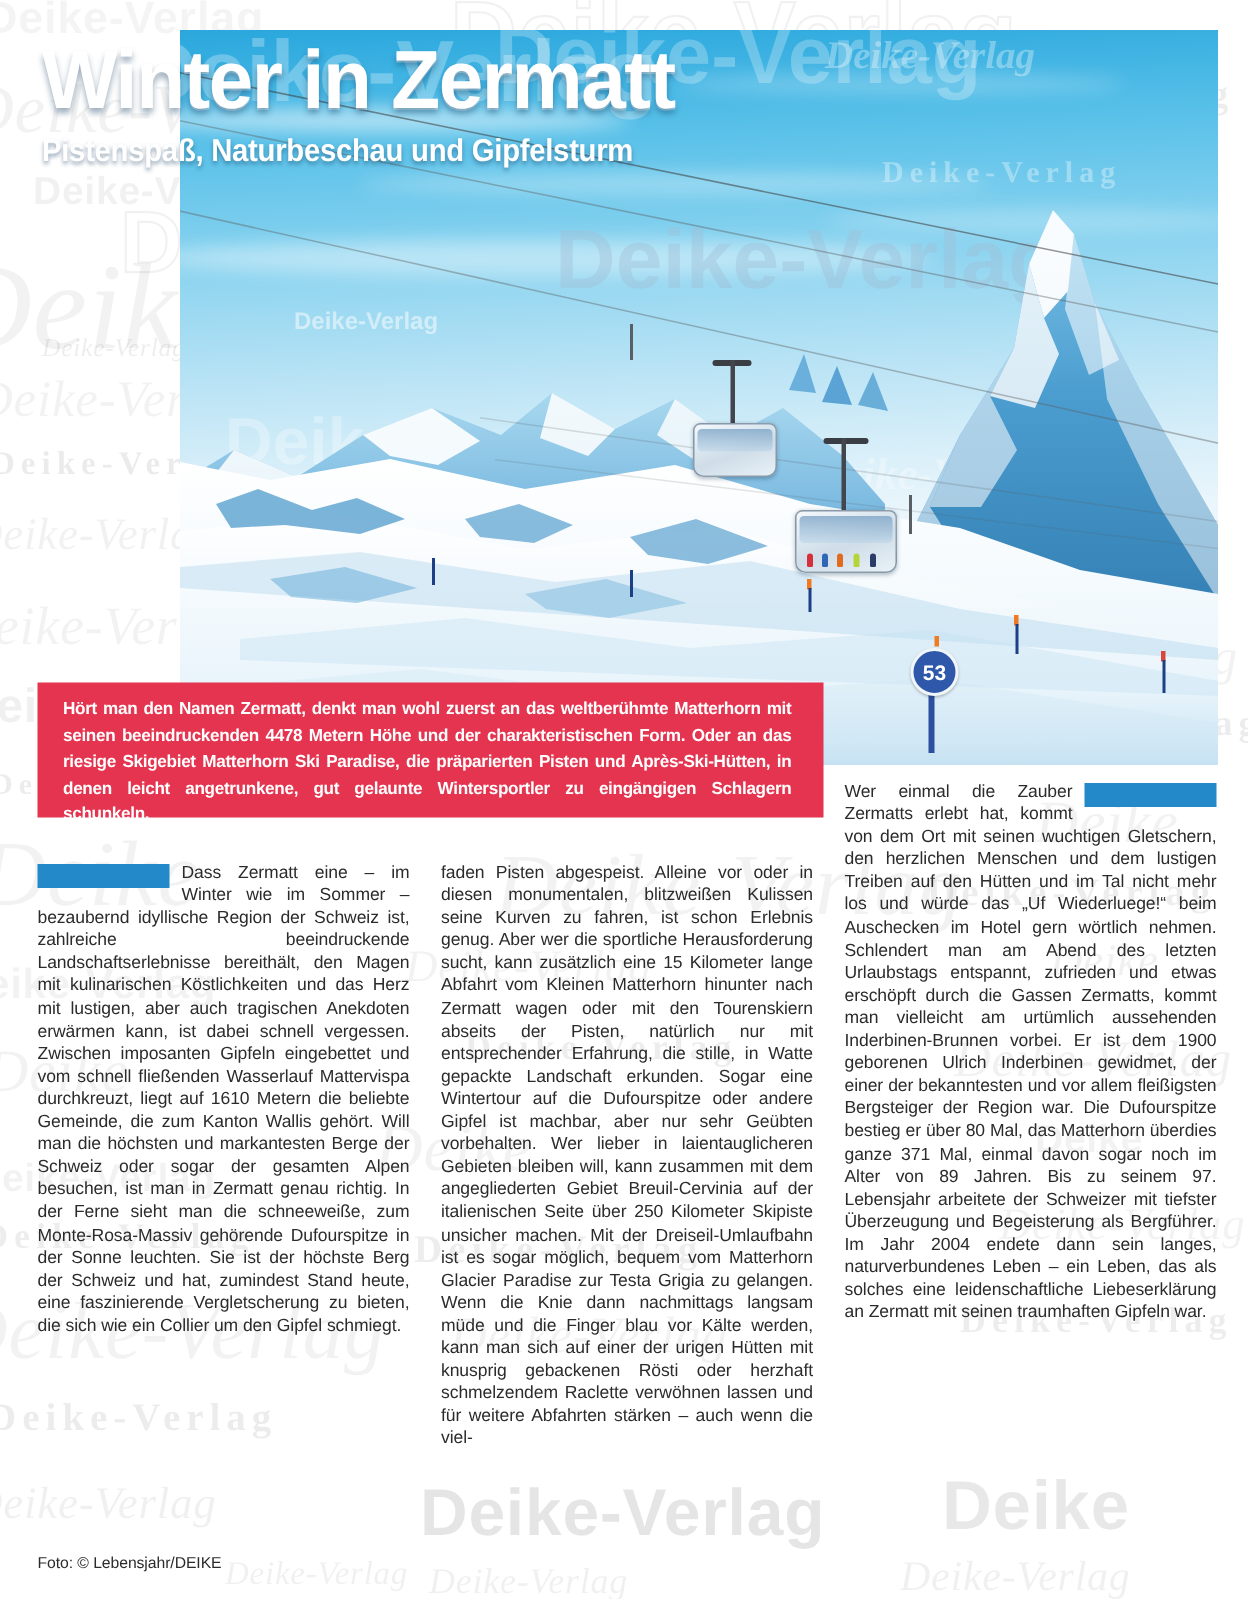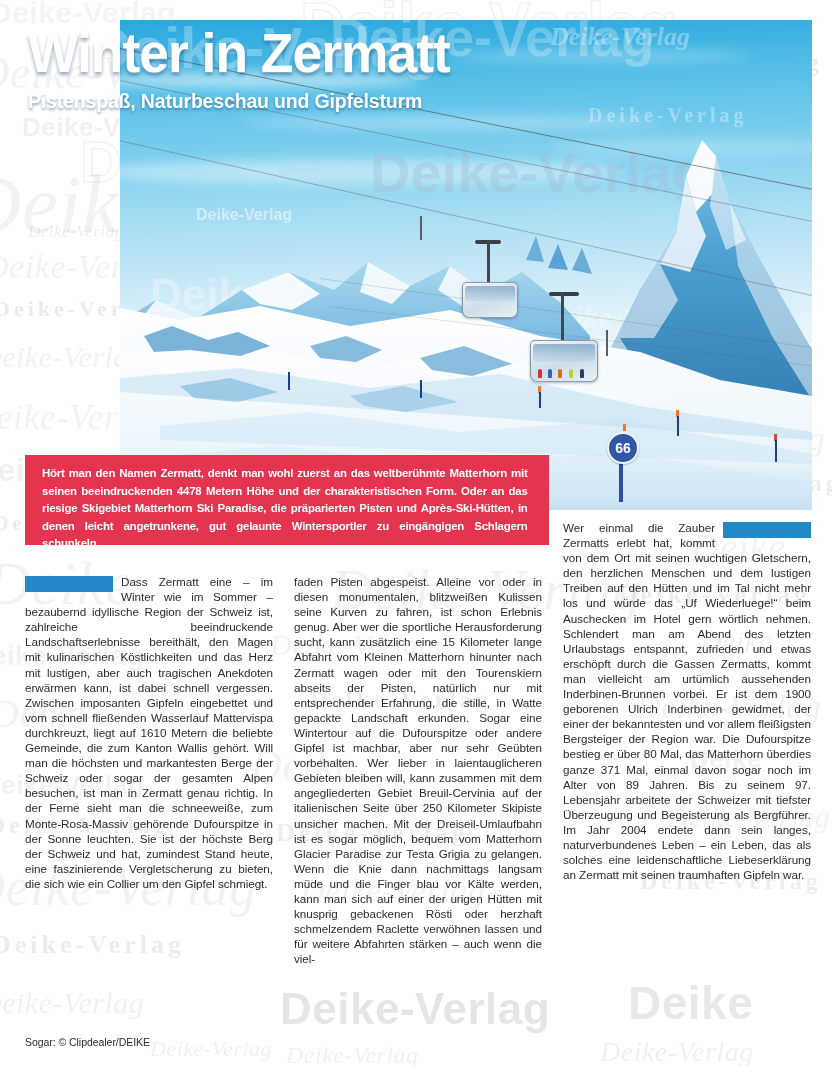--- a/index.html
+++ b/index.html
@@ -323,21 +323,21 @@
     <div class="marker-pole" style="left:300px;top:360px;height:18px;"></div>
     <div class="marker-tip" style="left:418px;top:366px;"></div>
     <div class="marker-pole" style="left:419px;top:372px;height:16px;"></div>
     <div class="marker-tip" style="left:556px;top:390px;"></div>
     <div class="marker-pole" style="left:557px;top:396px;height:20px;"></div>
     <div class="marker-tip" style="left:654px;top:414px;background:#d8473a;"></div>
     <div class="marker-pole" style="left:655px;top:420px;height:22px;"></div>
 
     <div class="marker-tip" style="left:503px;top:404px;"></div>
     <div class="piste-pole" style="left:499px;top:438px;height:44px;"></div>
-    <div class="piste-disc" style="left:487px;top:412px;">66</div>
+    <div class="piste-disc" style="left:487px;top:412px;">53</div>
   </div>
 
   <div class="headline-wrap">
     <div class="headline">Winter in Zermatt</div>
     <div class="subhead">Pistenspaß, Naturbeschau und Gipfelsturm</div>
   </div>
 
   <div class="teaser">
     <p>Hört man den Namen Zermatt, denkt man wohl zuerst an das weltberühmte Matterhorn mit seinen beeindruckenden 4478 Metern Höhe und der charakteristischen Form. Oder an das riesige Skigebiet Matterhorn Ski Paradise, die präparierten Pisten und Après-Ski-Hütten, in denen leicht angetrunke­ne, gut gelaunte Wintersportler zu eingängigen Schlagern schunkeln.</p>
   </div>
@@ -357,15 +357,15 @@
     </div>
 
     <div class="col col3">
       <p>
         <span class="bar-h2"></span><span>Wer einmal die Zauber Zermatts erlebt hat, kommt von dem Ort mit seinen wuchtigen Gletschern, den herzlichen Menschen und dem lustigen Treiben auf den Hütten und im Tal nicht mehr los und würde das „Uf Wiederluege!“ beim Auschecken im Hotel gern wörtlich nehmen. Schlendert man am Abend des letzten Urlaubstags entspannt, zufrieden und etwas erschöpft durch die Gassen Zermatts, kommt man vielleicht am urtümlich aussehenden Inderbinen-Brunnen vorbei. Er ist dem 1900 geborenen Ulrich Inderbinen gewidmet, der einer der bekanntesten und vor allem fleißigsten Bergsteiger der Region war. Die Dufourspitze bestieg er über 80 Mal, das Matterhorn überdies ganze 371 Mal, einmal davon sogar noch im Alter von 89 Jahren. Bis zu seinem 97. Lebensjahr arbeitete der Schweizer mit tiefster Überzeugung und Begeisterung als Bergführer. Im Jahr 2004 endete dann sein langes, naturverbundenes Leben – ein Leben, das als solches eine leidenschaftliche Liebeserklärung an Zermatt mit seinen traumhaften Gipfeln war.</span>
       </p>
     </div>
 
   </div>
 
-  <div class="photo-credit">Sogar: © Clipdealer/DEIKE</div>
+  <div class="photo-credit">Foto: © Lebensjahr/DEIKE</div>
 
 </div>
 
 </body></html>

